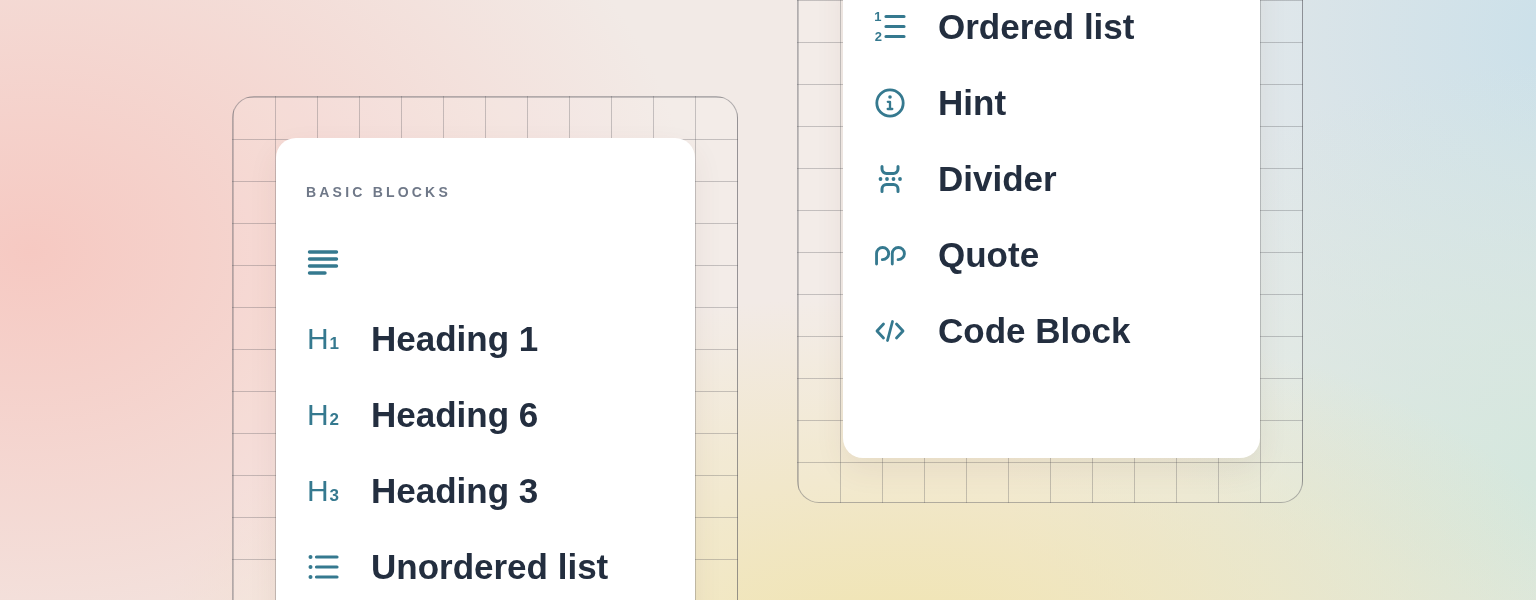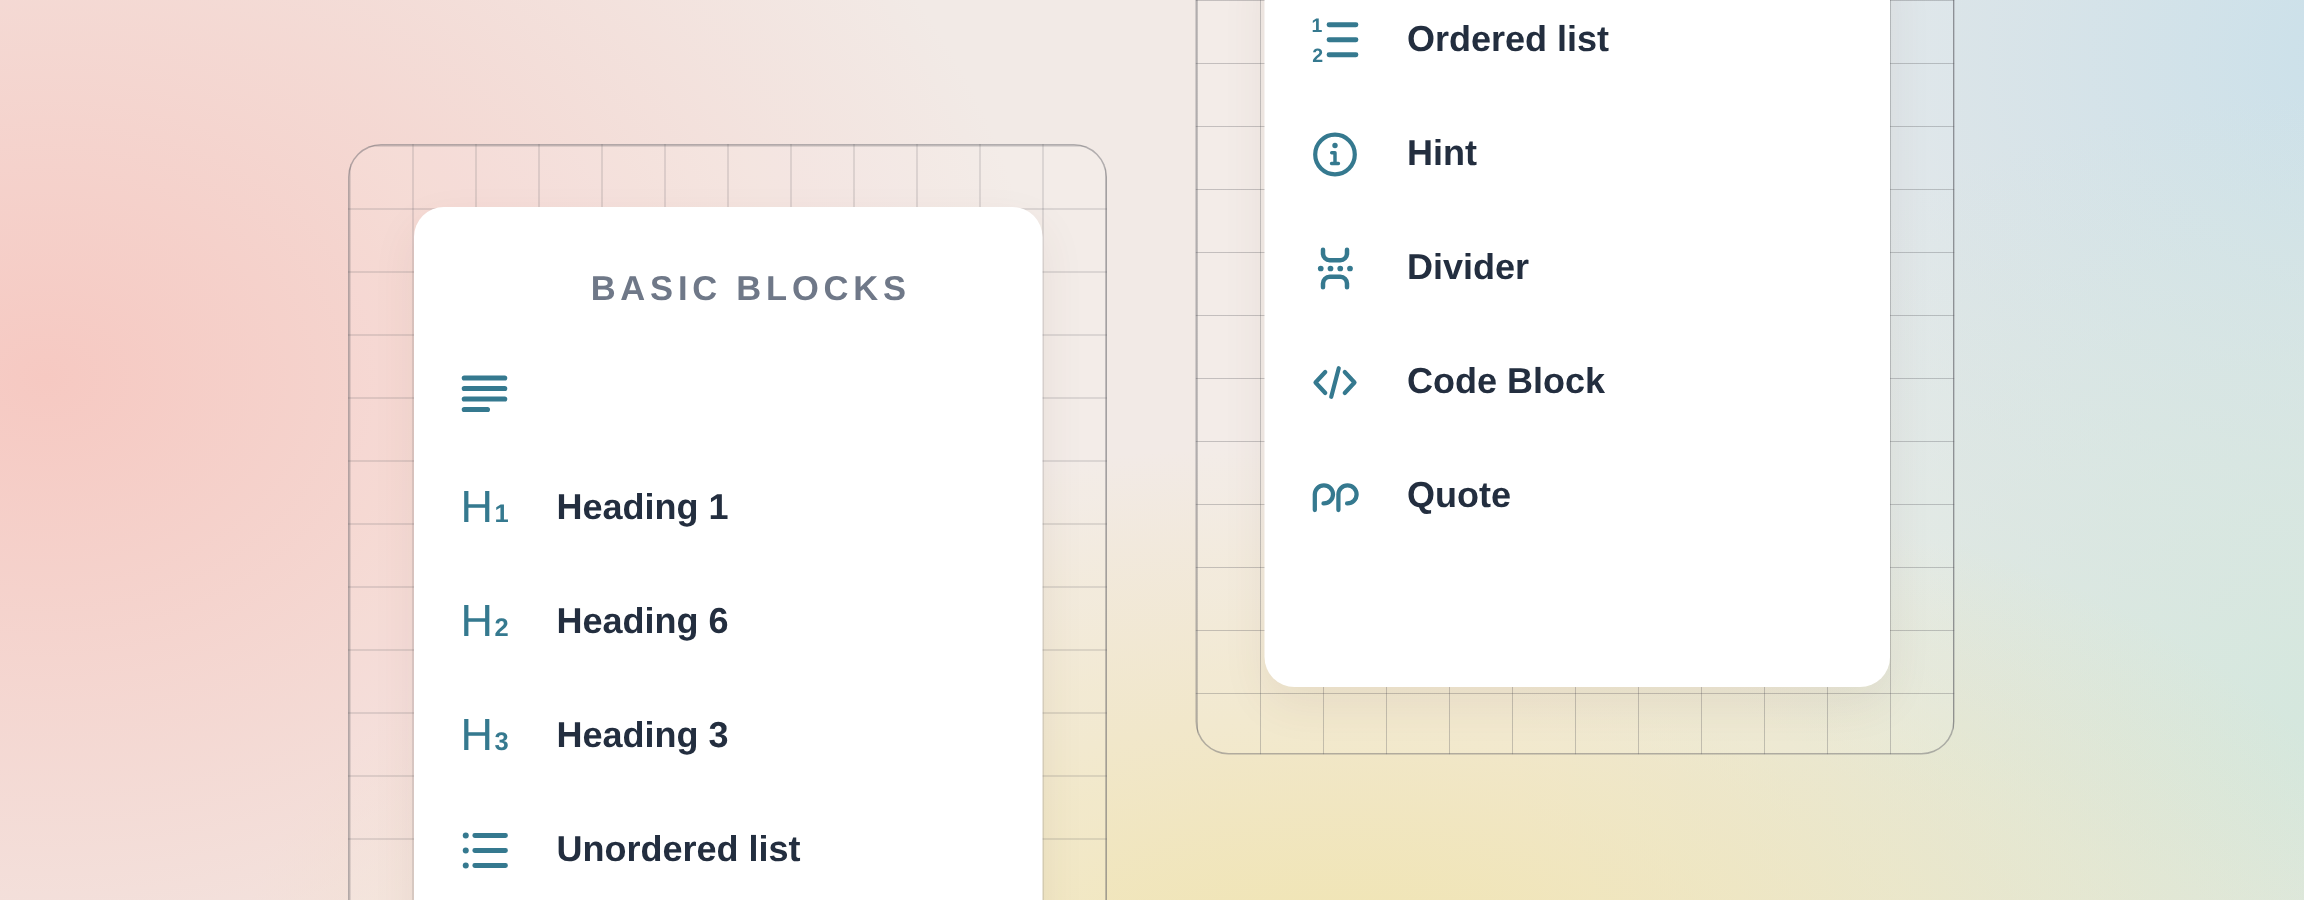--- a/index.html
+++ b/index.html
@@ -46,44 +46,43 @@
     background:var(--card-bg);
     border-radius:20px;
     box-shadow:0 12px 30px rgba(100,70,50,0.08);
   }
   .card-left{left:276px;top:138px;width:419px;height:530px;}
   .card-right{left:843px;top:-40px;width:417px;height:498px;}
   .card-title{
     margin:36px 0 0 30px;
     height:36px;
     line-height:36px;
-    font-size:23px;
+    font-size:14px;
     font-weight:700;
     letter-spacing:3.2px;
     color:var(--title);
-    text-align:center;
   }
   .menu{display:block;}
   .card-left .menu{margin-top:15px;}
   .card-right .menu{padding-top:29px;}
   .menu-item{
     height:76px;
     display:flex;
     align-items:center;
     padding-left:29px;
     cursor:pointer;
   }
   .icon{
     flex:0 0 36px;
     width:36px;height:36px;
     display:flex;align-items:center;justify-content:center;
   }
   .label{
     margin-left:30px;
-    font-size:24px;
+    font-size:35px;
     font-weight:600;
     color:var(--label);
     white-space:nowrap;
   }
   .stk{fill:none;stroke:var(--accent);}
   .fil{fill:var(--accent);stroke:none;}
   .icon-text{font-family:"Liberation Sans","DejaVu Sans",sans-serif;font-size:13px;font-weight:700;}
   .h-icon{display:flex;align-items:baseline;color:var(--accent);line-height:1;}
   .h-main{font-size:30px;font-weight:400;}
   .h-sub{font-size:17px;font-weight:700;margin-left:1px;}
@@ -200,37 +199,37 @@
             <circle cx="21.5" cy="18" r="1.9"></circle>
               <circle cx="28" cy="18" r="1.9"></circle>
           </g>
         </svg>
       </span>
       <span class="label">Divider</span>
     </div>
 
     <div class="menu-item">
       <span class="icon">
+        <svg width="38" height="28" viewBox="0 0 38 28">
+          <g class="stk" stroke-width="3" stroke-linecap="round">
+            <path d="M4.8 23.5 V12.5 a6.4 6.4 0 1 1 12.8 0 a6.4 6.4 0 0 1 -6.4 6.4 h-0.3"></path>
+            <path transform="translate(16.6 0)" d="M4.8 23.5 V12.5 a6.4 6.4 0 1 1 12.8 0 a6.4 6.4 0 0 1 -6.4 6.4 h-0.3"></path>
+          </g>
+        </svg>
+      </span>
+      <span class="label">Quote</span>
+    </div>
+
+    <div class="menu-item">
+      <span class="icon">
         <svg width="36" height="36" viewBox="0 0 36 36">
           <g class="stk" stroke-width="2.8" stroke-linecap="round" stroke-linejoin="round">
             <path d="M11.5 11 L5 18 L11.5 25"></path>
             <path d="M24.5 11 L31 18 L24.5 25"></path>
             <path d="M20.5 8.5 L15.5 27.5"></path>
           </g>
         </svg>
       </span>
       <span class="label">Code Block</span>
     </div>
 
-    <div class="menu-item">
-      <span class="icon">
-        <svg width="38" height="28" viewBox="0 0 38 28">
-          <g class="stk" stroke-width="3" stroke-linecap="round">
-            <path d="M4.8 23.5 V12.5 a6.4 6.4 0 1 1 12.8 0 a6.4 6.4 0 0 1 -6.4 6.4 h-0.3"></path>
-            <path transform="translate(16.6 0)" d="M4.8 23.5 V12.5 a6.4 6.4 0 1 1 12.8 0 a6.4 6.4 0 0 1 -6.4 6.4 h-0.3"></path>
-          </g>
-        </svg>
-      </span>
-      <span class="label">Quote</span>
-    </div>
-
   </div>
 </div>
 
 </body></html>

